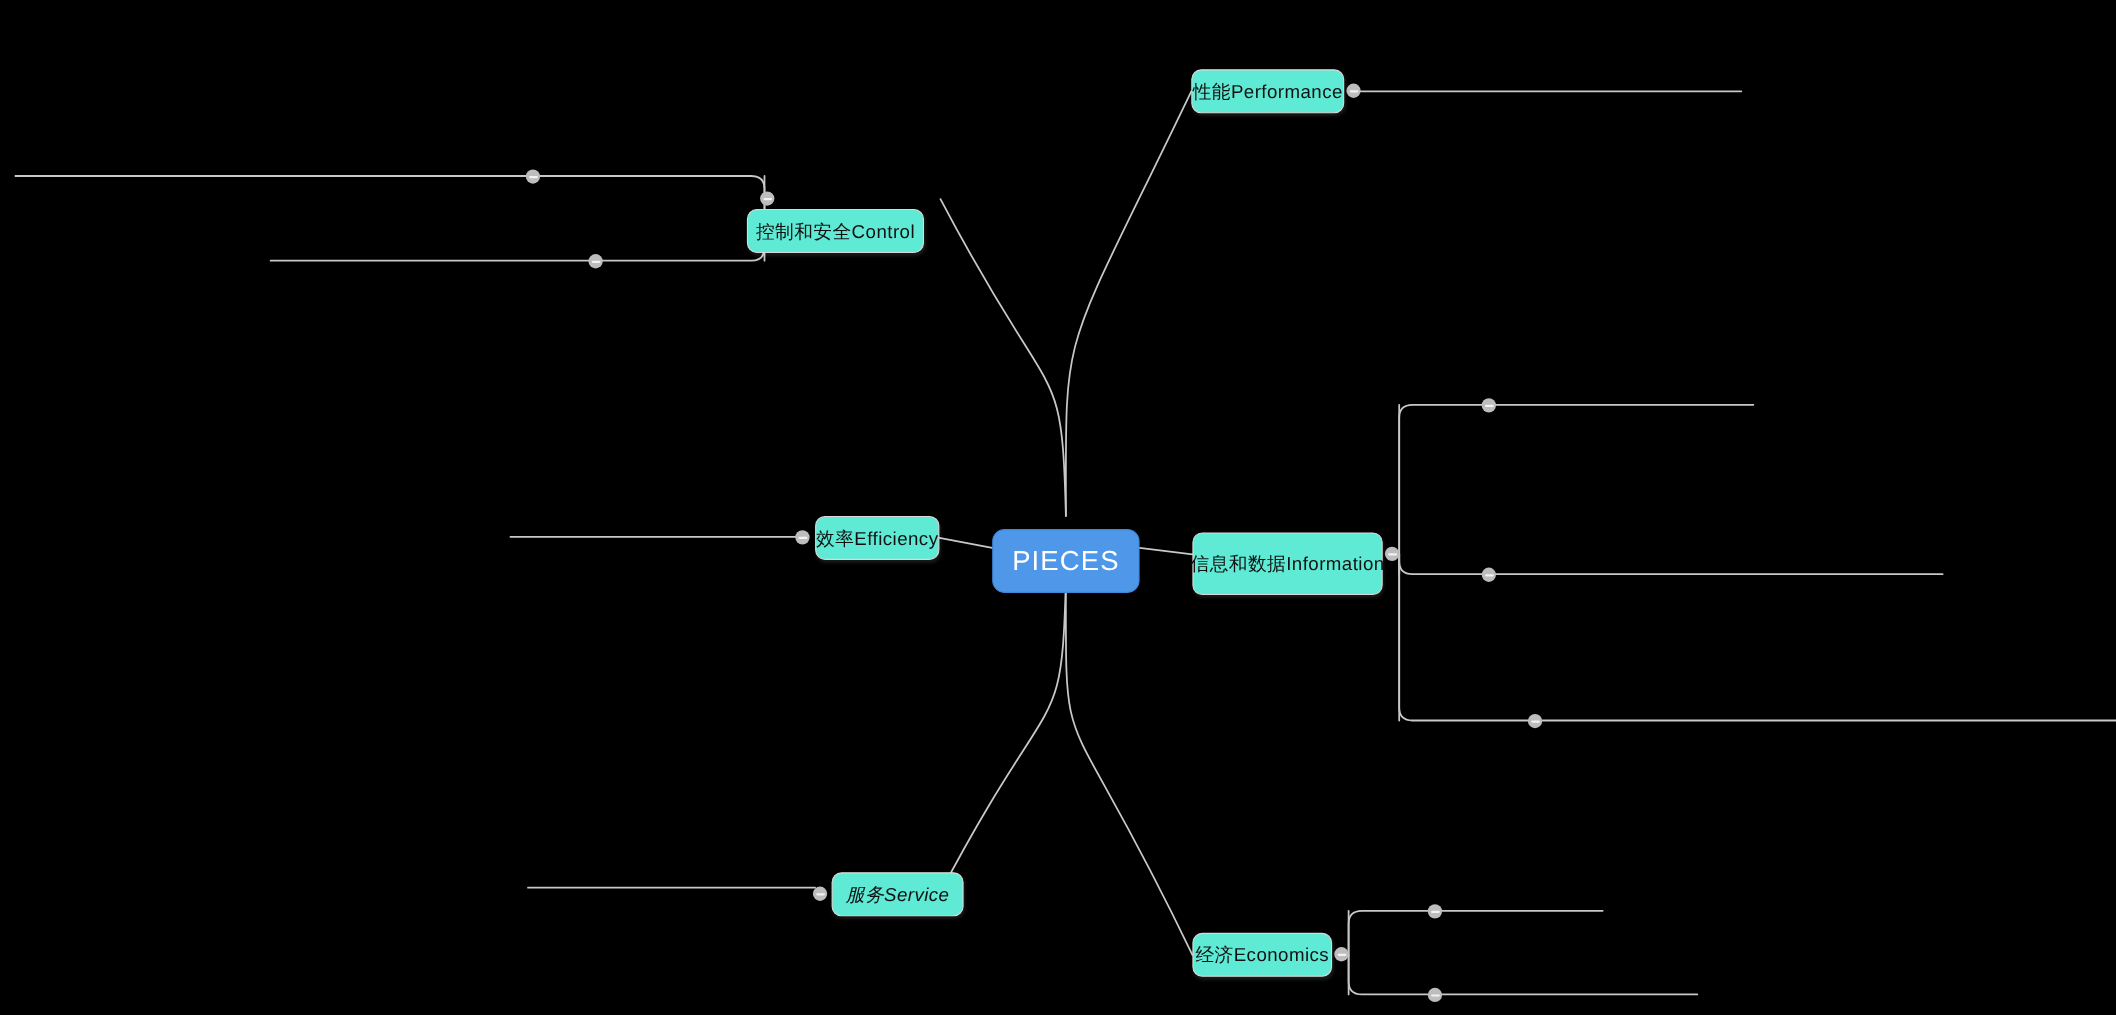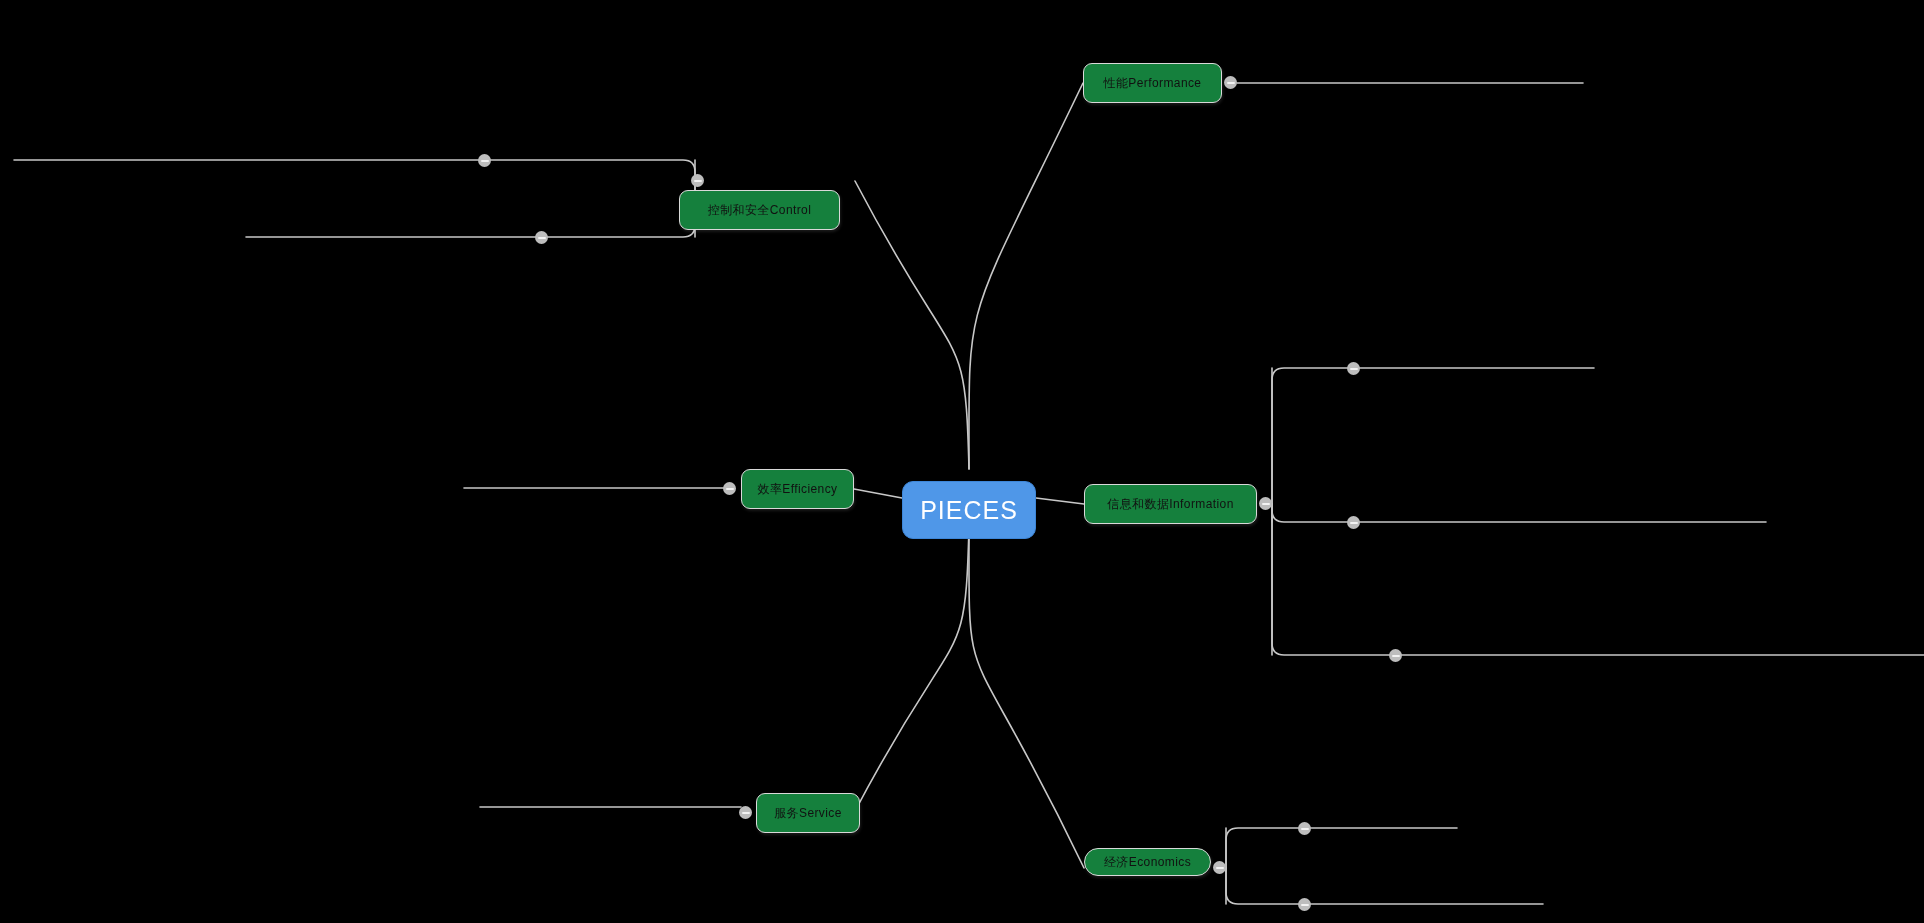--- a/index.html
+++ b/index.html
@@ -14,24 +14,24 @@
 
   .node{
     position:absolute;
     box-sizing:border-box;
     display:flex;align-items:center;justify-content:center;
     white-space:nowrap;
     border-radius:9px;
     letter-spacing:.4px;
   }
   .node.topic{
-    background:#15803d;
+    background:#5eead4;
     color:#111111;
     border:1px solid #d9d9d9;
-    font-size:12px;
+    font-size:17px;
     padding:0 13px;
     height:40px;
     box-shadow:1px 2px 3px rgba(255,255,255,.10);
   }
   .node.root{
     background:#4f97e8;
     color:#ffffff;
     border:1px solid #3d86d8;
     font-size:25px;
     border-radius:11px;
@@ -85,24 +85,24 @@
     </svg>
 <div class="node root" style="left: 902px; top: 469px; width: 134px; height: 58px;">PIECES</div>
     <div class="node topic" style="left: 1083px; top: 63px; width: 139px; height: 40px;">性能Performance</div>
     <div class="dot collapsed" style="left: 1224px; top: 76px;"></div>
     <div class="node topic" style="left: 679px; top: 161px; width: 161px; height: 40px; margin-top: 29px;">控制和安全Control</div>
     <div class="dot collapsed" style="left: 691px; top: 174px;"></div>
     <div class="dot collapsed" style="left: 478px; top: 154px;"></div>
     <div class="dot collapsed" style="left: 535px; top: 231px;"></div>
     <div class="node topic" style="left: 741px; top: 469px; width: 113px; height: 40px; text-align: right;">效率Efficiency</div>
     <div class="dot collapsed" style="left: 723px; top: 482px;"></div>
-    <div class="node topic" style="left: 1084px; top: 484px; width: 173px; height: 40px;">信息和数据Information</div>
+    <div class="node topic" style="left: 1084px; top: 484px; width: 173px; height: 57px;">信息和数据Information</div>
     <div class="dot collapsed" style="left: 1259px; top: 497px;"></div>
     <div class="dot collapsed" style="left: 1347px; top: 362px;"></div>
     <div class="dot collapsed" style="left: 1347px; top: 516px;"></div>
     <div class="dot collapsed" style="left: 1389px; top: 649px;"></div>
-    <div class="node topic" style="left: 756px; top: 793px; width: 104px; height: 40px;">服务Service</div>
+    <div class="node topic" style="left: 756px; top: 793px; width: 120px; height: 40px; font-style: italic;">服务Service</div>
     <div class="dot collapsed" style="left: 739px; top: 806px;"></div>
-    <div class="node topic" style="left: 1084px; top: 848px; width: 127px; height: 28px; border-radius: 17px;">经济Economics</div>
+    <div class="node topic" style="left: 1084px; top: 848px; width: 127px; height: 40px;">经济Economics</div>
     <div class="dot collapsed" style="left: 1213px; top: 861px;"></div>
     <div class="dot collapsed" style="left: 1298px; top: 822px;"></div>
     <div class="dot collapsed" style="left: 1298px; top: 898px;"></div>
   </div>
 
 </body></html>

